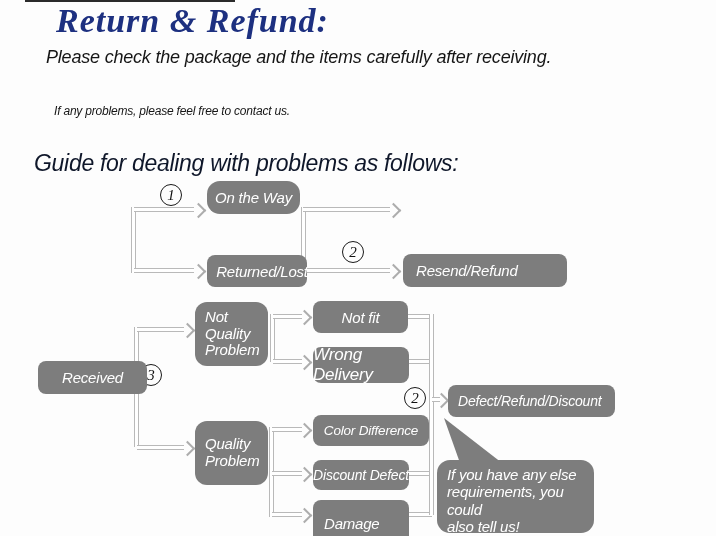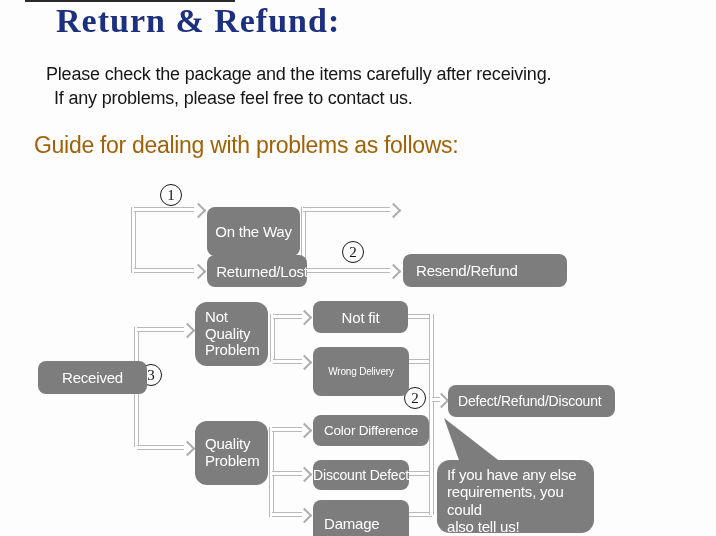--- a/index.html
+++ b/index.html
@@ -1,28 +1,28 @@
 <!DOCTYPE html>
 <html style="--title: #1d3080; --node-bg: #7d7d7d; --node-text: #ffffff; --connector: #b9b9b9;"><head>
 <meta charset="utf-8">
 <style>
   html,body{margin:0;padding:0;background:#e8e8e8;}
   #stage{
     position:relative;width:716px;height:536px;background:#fdfdfd;
-    overflow:hidden;font-family:"Liberation Sans",sans-serif;
+    overflow:hidden;font-family:"Liberation Sans",sans-serif;font-style:italic;
   }
   .topline{position:absolute;left:25px;top:0;width:210px;height:2px;background:#2b2b2b;}
   .title{
     position:absolute;left:56px;top:2px;
     font-family:"Liberation Serif",serif;font-weight:bold;font-size:34px;
     color:var(--title,#1d3080);letter-spacing:1px;
   }
-  .intro1{position:absolute;left:46px;top:64px;font-size:18px;color:#161616;letter-spacing:-0.2px;}
-  .intro2{position:absolute;left:54px;top:88px;font-size:18px;color:#161616;letter-spacing:-0.2px;}
-  .guide{position:absolute;left:34px;top:132px;font-size:23px;color:#a16207;letter-spacing:-0.3px;}
+  .intro1{position:absolute;left:46px;top:47px;font-size:18px;color:#161616;letter-spacing:-0.2px;}
+  .intro2{position:absolute;left:54px;top:104px;font-size:12px;color:#161616;letter-spacing:-0.2px;}
+  .guide{position:absolute;left:34px;top:150px;font-size:23px;color:#0f172a;letter-spacing:-0.3px;}
   .node{
     position:absolute;background:var(--node-bg,#7d7d7d);color:var(--node-text,#fff);
     border-radius:8px;display:flex;align-items:center;justify-content:center;
     font-size:15px;letter-spacing:-0.2px;box-sizing:border-box;
   }
   .node.leftal{justify-content:flex-start;}
   .node.multi{white-space:pre-line;line-height:1.12;border-radius:12px;font-size:15px;}
   .hline{position:absolute;height:3px;background:#fff;border-top:1.4px solid var(--connector,#b9b9b9);border-bottom:1.4px solid var(--connector,#b9b9b9);}
   .vline{position:absolute;width:3px;background:#fff;border-left:1.4px solid var(--connector,#b9b9b9);border-right:1.4px solid var(--connector,#b9b9b9);}
   .chev{
@@ -92,31 +92,31 @@
   <div class="hline" style="left:408px;top:512px;width:24px;"></div>
   <div class="vline" style="left:429px;top:314px;height:201px;"></div>
   <div class="hline" style="left:432px;top:397px;width:8px;"></div>
   <span class="chev" style="left:436px;top:395px;"></span>
 
   <div class="badge" style="left:160px;top:184px;">1</div>
   <div class="badge" style="left:342px;top:241px;">2</div>
   <div class="badge" style="left:140px;top:364px;">3</div>
   <div class="badge" style="left:404px;top:387px;">2</div>
 
-  <div class="node" style="left:207px;top:207px;width:93px;height:49px;">On the Way</div>
+  <div class="node" style="left:207px;top:181px;width:93px;height:33px;border-radius:13px;">On the Way</div>
   <div class="node" style="left:207px;top:255px;width:100px;height:32px;padding-left:10px;">Returned/Lost</div>
   <div class="node leftal" style="left:403px;top:254px;width:164px;height:33px;padding-left:13px;">Resend/Refund</div>
   <div class="node" style="left:38px;top:361px;width:109px;height:33px;">Received</div>
   <div class="node leftal multi" style="left:195px;top:302px;width:73px;height:64px;padding-left:10px;">Not
 Quality
 Problem</div>
   <div class="node leftal multi" style="left:195px;top:421px;width:73px;height:64px;padding-left:10px;">Quality
 Problem</div>
   <div class="node" style="left:313px;top:301px;width:95px;height:32px;">Not fit</div>
-  <div class="node" style="left:313px;top:347px;width:96px;height:49px;font-size:10px;">Wrong Delivery</div>
+  <div class="node" style="left:313px;top:347px;width:96px;height:36px;font-size:17px;">Wrong Delivery</div>
   <div class="node" style="left:313px;top:415px;width:116px;height:31px;font-size:13.5px;">Color Difference</div>
   <div class="node" style="left:313px;top:460px;width:96px;height:30px;font-size:14px;">Discount Defect</div>
   <div class="node leftal" style="left:313px;top:500px;width:96px;height:46px;padding-left:11px;text-align:right;">Damage</div>
   <div class="node leftal" style="left:448px;top:385px;width:167px;height:32px;padding-left:10px;font-size:14px;">Defect/Refund/Discount</div>
 
   <svg class="tail" width="70" height="52" viewBox="0 0 70 52">
     <polygon points="6,4 64,49 22,49" fill="#7d7d7d"></polygon>
   </svg>
   <div class="bubble">If you have any else
 requirements, you could

